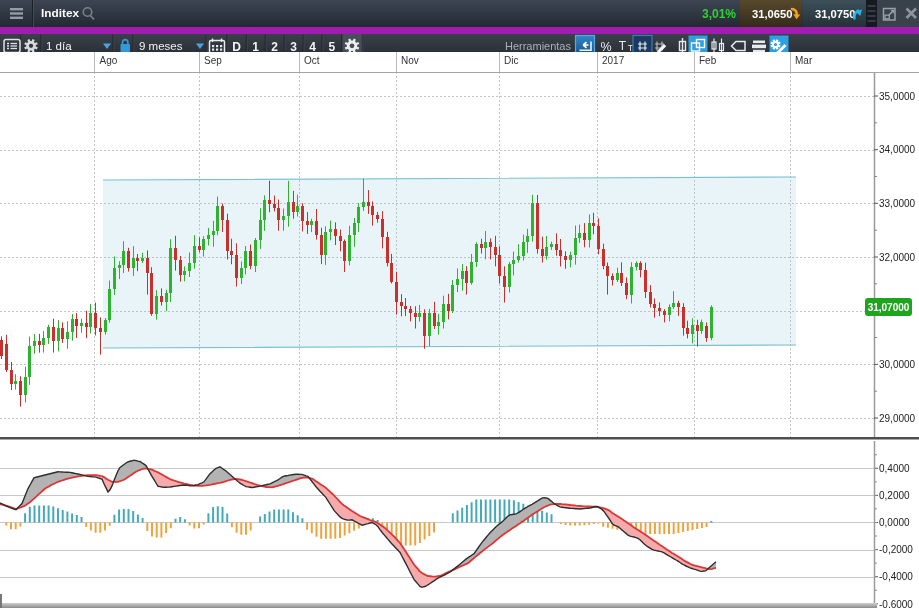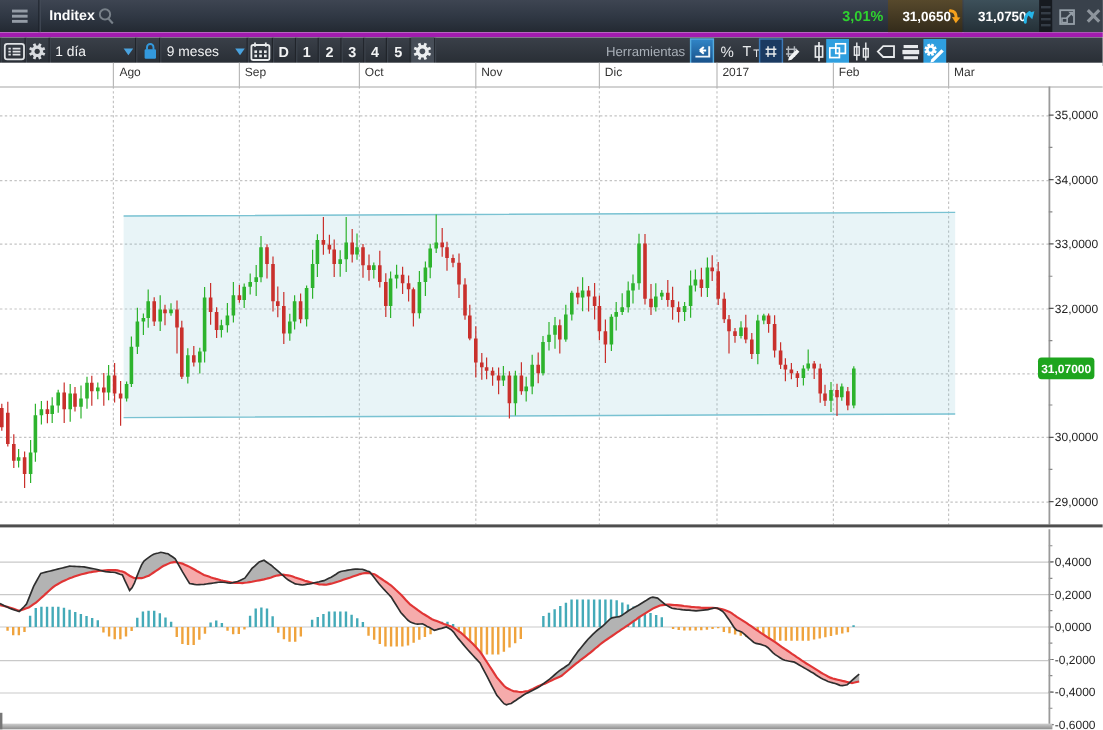--- a/index.html
+++ b/index.html
@@ -1,15 +1,15 @@
 <!DOCTYPE html>
 <html><head><meta charset="utf-8"><style>
 html,body{margin:0;padding:0;width:919px;height:608px;overflow:hidden;background:#fff;font-family:"Liberation Sans",sans-serif;}
 .topbar{position:absolute;left:0;top:0;width:837px;height:27px;border-radius:13px;}
-.toolbar{position:absolute;left:0;top:27px;width:919px;height:24px;border-top:4px solid #a21caf;}
+.toolbar{position:absolute;left:0;top:27px;width:919px;height:24px;border-top:7px solid #a21caf;}
 .chart{position:absolute;left:0;top:52px;width:919px;height:408px;}
 </style></head>
 <body>
 
 <div class="topbar">
  <svg width="919" height="27" style="position:absolute;left:0;top:0">
   <rect x="0" y="0" width="919" height="27" fill="url(#tbg)"></rect>
   <defs>
    <linearGradient id="tbg" x1="0" y1="0" x2="0" y2="1">
     <stop offset="0" stop-color="#3e4552"></stop>

